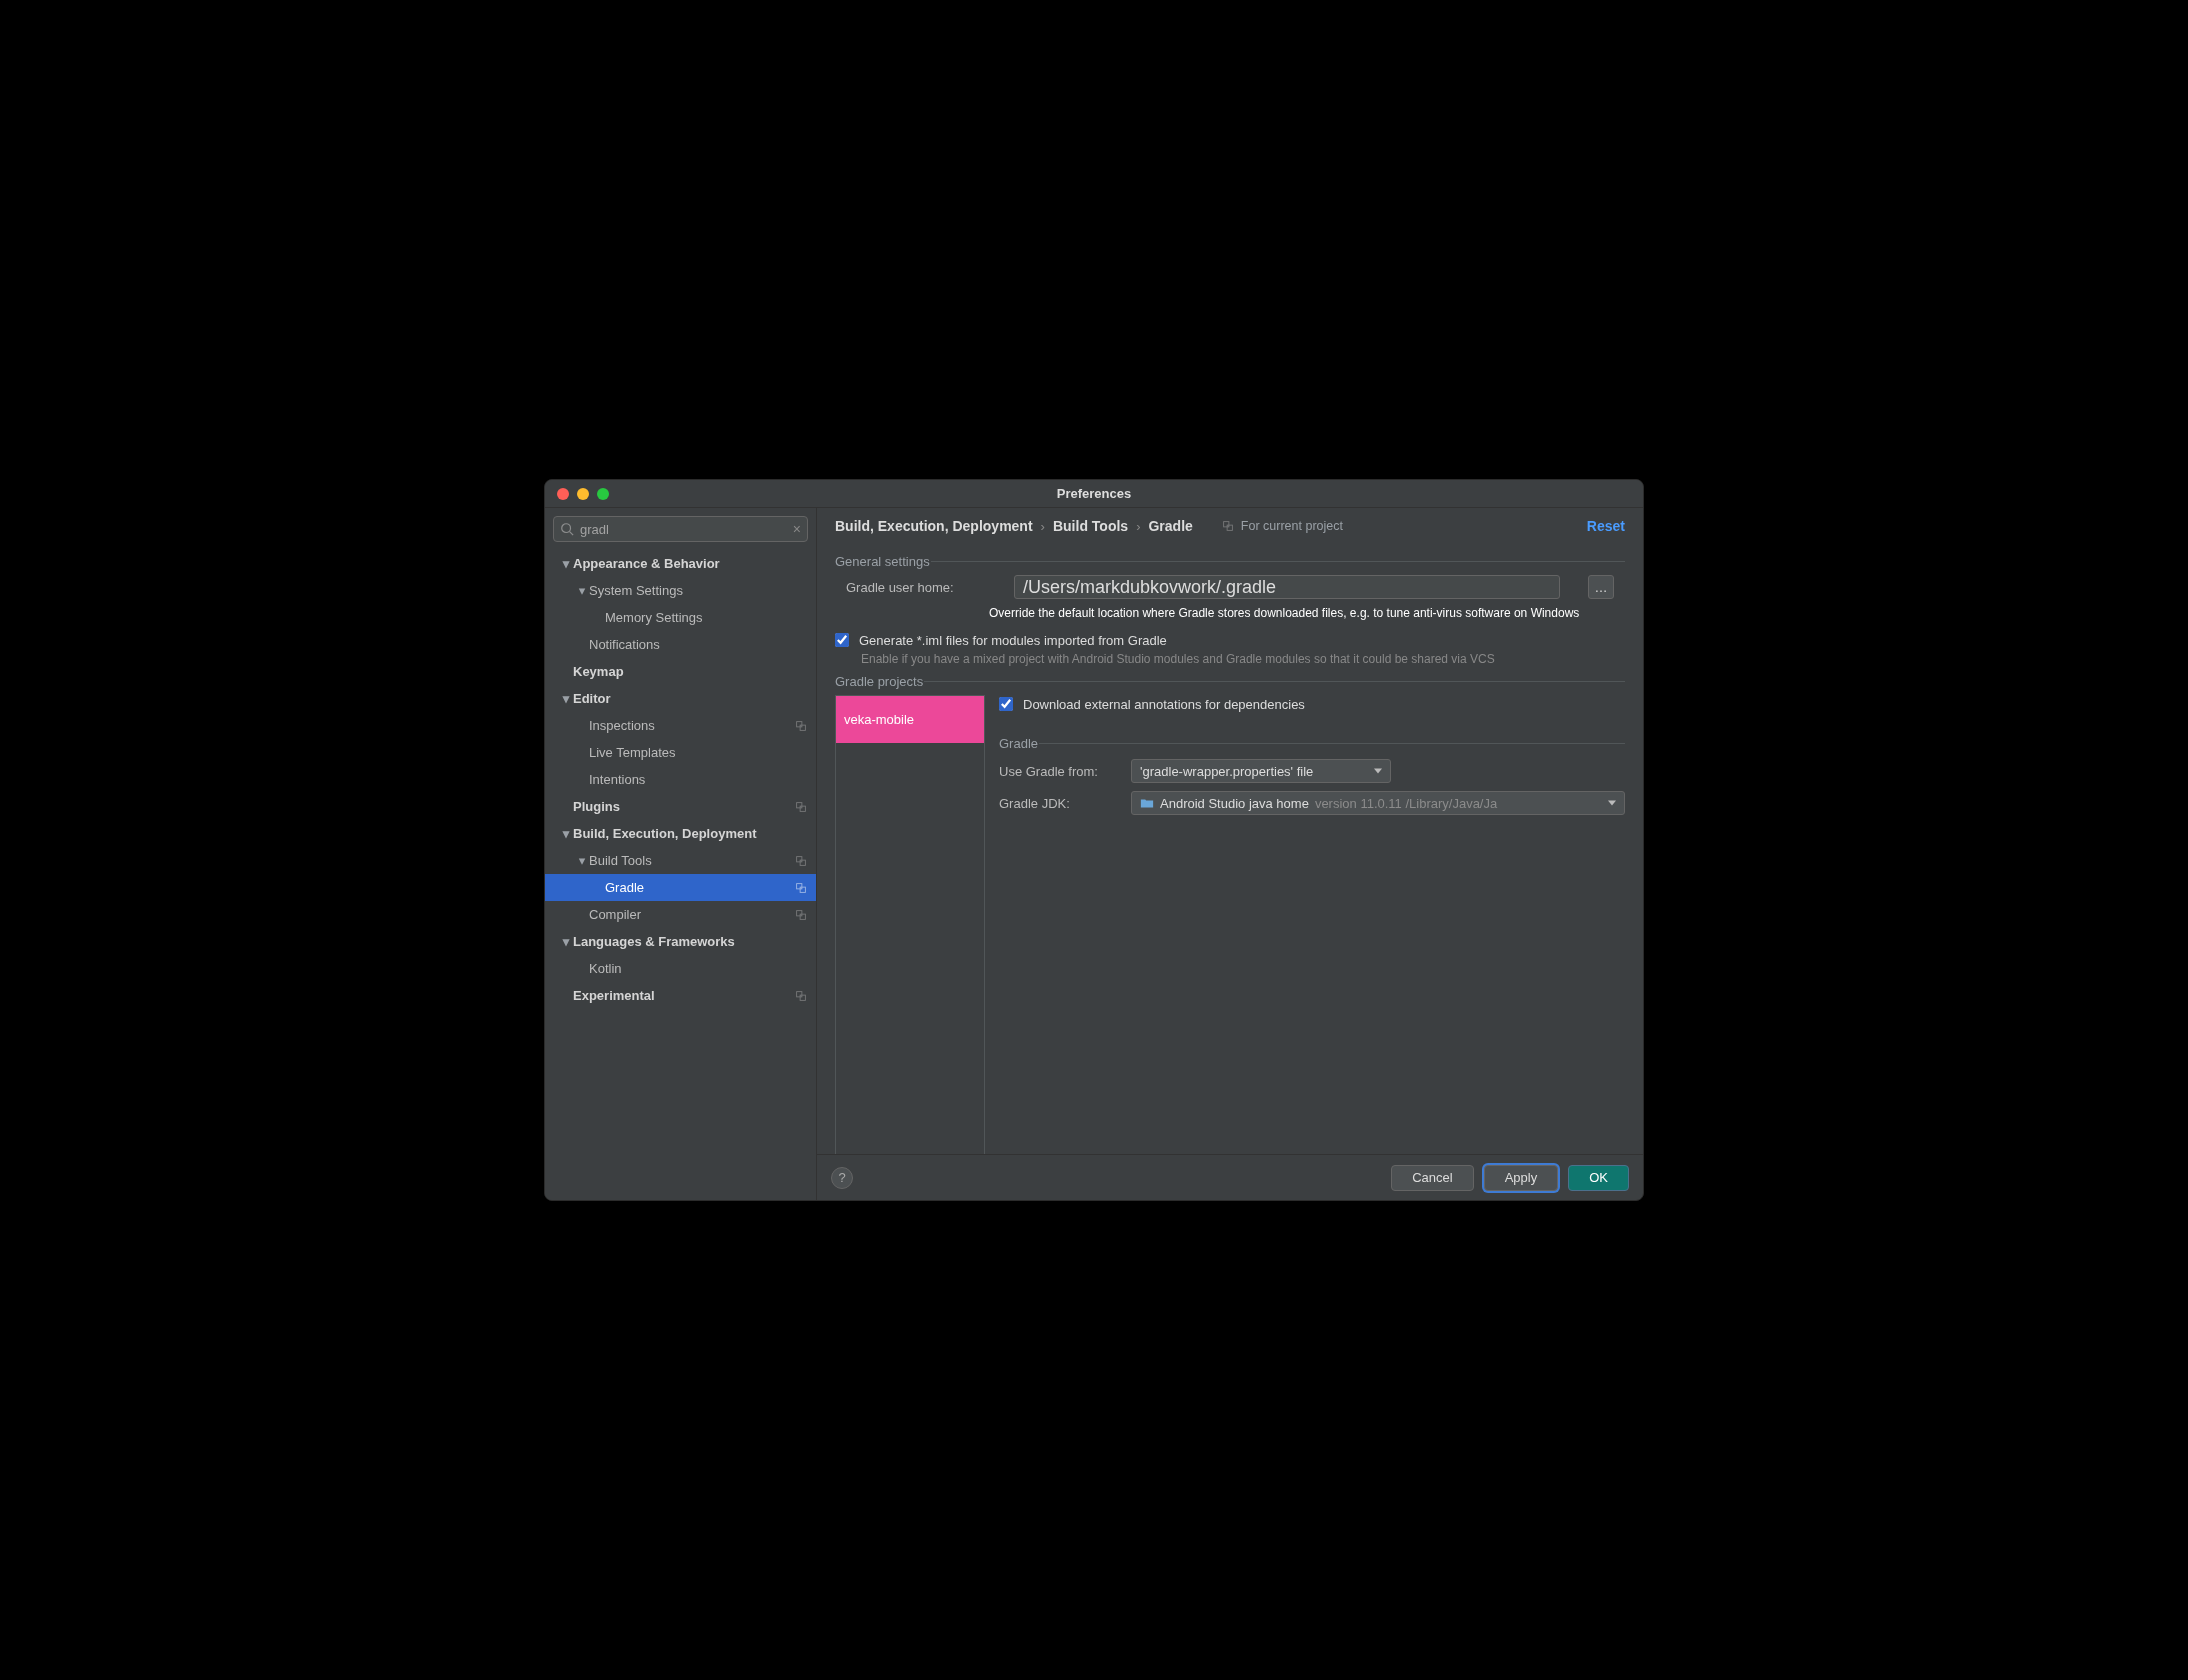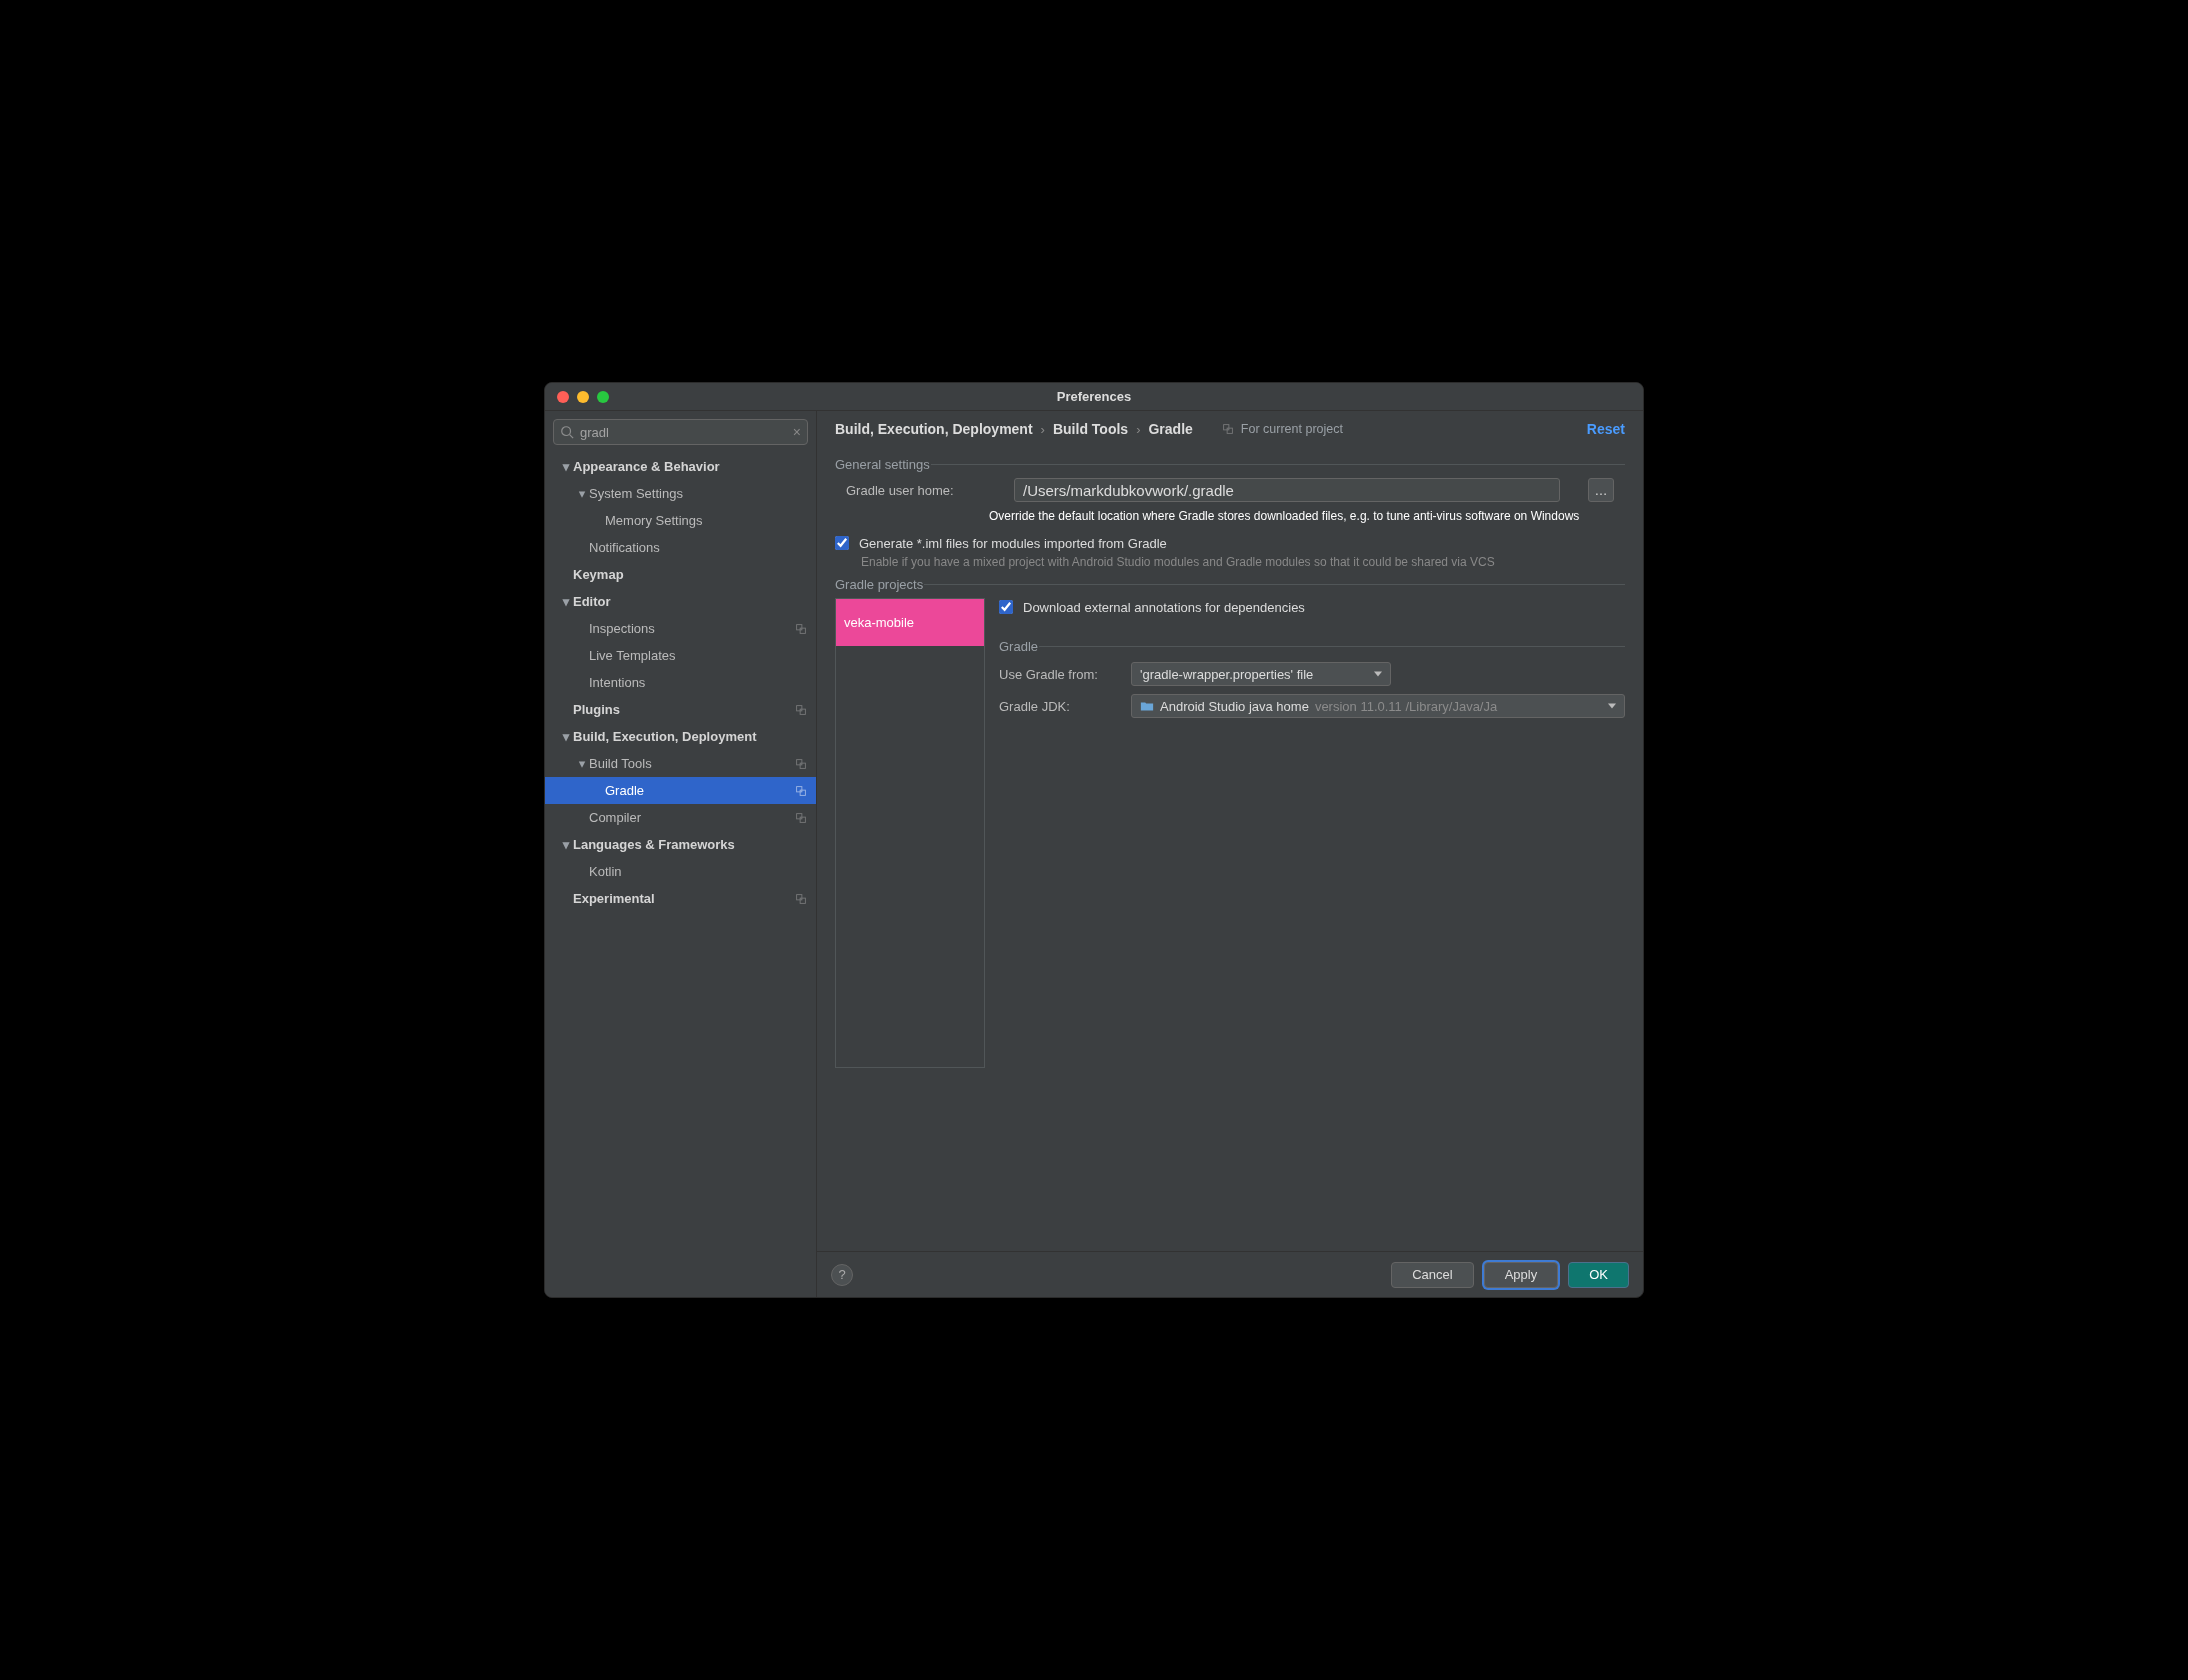--- a/index.html
+++ b/index.html
@@ -9,21 +9,21 @@
       background: #000;
       display: flex;
       align-items: center;
       justify-content: center;
       font-size: 13px;
       color: #bbb;
       user-select: none;
     }
     .window {
       width: 1100px;
-      height: 916px;
+      height: 722px;
       background: #3c3f41;
       border-radius: 8px;
       display: flex;
       flex-direction: column;
       box-shadow: 0 24px 60px rgba(0,0,0,.45);
       overflow: hidden;
       border: 1px solid #2b2b2b;
     }
     .titlebar {
       height: 28px;
@@ -96,21 +96,21 @@
     .sect-title {
       display:flex; align-items:center; gap:1px; color:#9aa0a6;
       margin: 8px 0 6px;
     }
     .sect-title .line { flex:1; height:1px; background:#515658; }
     .formrow { display:flex; align-items:center; gap:28px; margin:6px 11px; }
     .formrow label.left { width:140px; color:#bbb; }
     .tfield {
       flex:1; background:#45494a; border:1px solid #646464;
       border-radius:3px; height:24px; color:#ddd; padding:0 8px;
-      font-size:15px;
+      font-size:18px;
     }
     .morebtn {
       width:26px; height:24px; border:1px solid #646464;
       border-radius:3px; background:#4c5052; color:#ddd;
       display:flex;align-items:center;justify-content:center; cursor:pointer;
     }
     .hint { color:#ffffff; font-size:12px; margin-left:154px; line-height:1.35; }
     .checkrow { display:flex; align-items:flex-start; gap:10px; margin:12px 0 4px; }
     .checkrow label { color:#ddd; }
     .subhint { color:#888; font-size:12px; margin:2px 0 8px 26px; }

